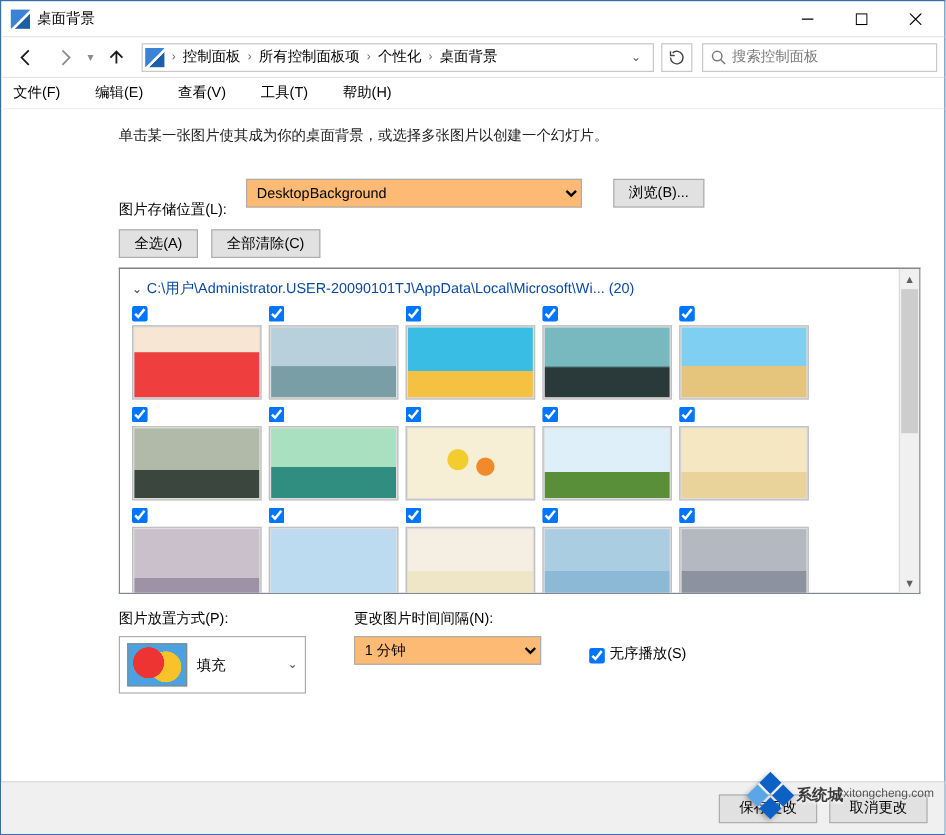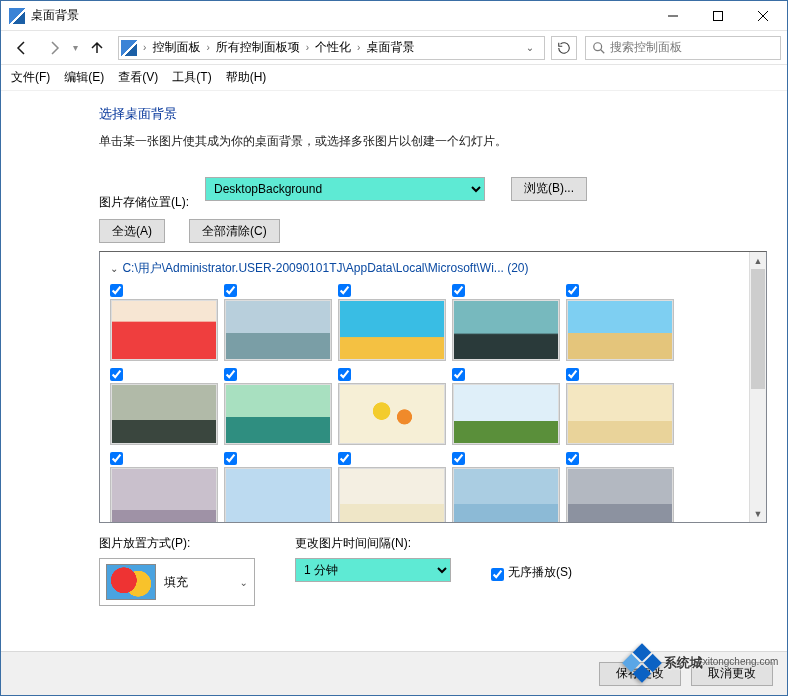--- a/index.html
+++ b/index.html
@@ -22,33 +22,33 @@
   .breadcrumb { flex:1 1 auto; height:24px; border:1px solid #c8c8c8; display:flex; align-items:center; font-size:12px; padding:0 2px; margin:0 4px; overflow:hidden; white-space:nowrap; }
   .breadcrumb .bc-icon { width:16px; height:16px; background: linear-gradient(135deg,#3b83d6 0 50%, #fff 52% 60%, #1b5fa6 62% 100%); margin-right:4px; }
   .breadcrumb .crumb { padding:0 4px; }
   .breadcrumb .sep { color:#6a6a6a; font-size:10px; padding:0 2px; }
   .bc-drop { width:24px; text-align:center; font-size:10px; color:#5a5a5a; }
   .refresh-box { width:26px; height:24px; border:1px solid #c8c8c8; display:flex; align-items:center; justify-content:center; margin-right:6px; }
   .search-box { width:196px; height:24px; border:1px solid #c8c8c8; display:flex; align-items:center; padding:0 6px; font-size:12px; color:#7a7a7a; }
   .search-box .s-icon { width:14px; height:14px; margin-right:4px; }
 
   
-  .menubar { height: 26px; display:flex; align-items:center; gap:14px; padding:0 10px; font-size:12px; border-bottom:1px solid #f0f0f0; }
+  .menubar { height: 26px; display:flex; align-items:center; gap:29px; padding:0 10px; font-size:12px; border-bottom:1px solid #f0f0f0; }
 
   
   .content { flex:1 1 auto; padding: 14px 20px 8px 98px; overflow:hidden; display:flex; flex-direction:column; }
   .heading { color:#003399; font-size:13px; margin-bottom:10px; }
   .sub { font-size:12px; color:#222; margin-bottom:16px; }
 
   .row-form { display:flex; align-items:center; gap:8px; font-size:12px; margin-bottom:8px; }
   .row-form label { min-width: 98px; margin-top: 28px; }
-  select.dd { height:24px; border:1px solid #adadad; font-size:12px; padding:0 4px; background:#5eead4; }
+  select.dd { height:24px; border:1px solid #adadad; font-size:12px; padding:0 4px; background:#fdba74; }
   .loc-dd { width: 280px; }
   .btn { height:24px; border:1px solid #adadad; background:#e1e1e1; font-size:12px; padding:0 12px; display:inline-flex; align-items:center; cursor:default; }
-  .sel-row { display:flex; gap:24px; margin-bottom:8px; }
+  .sel-row { display:flex; gap:11px; margin-bottom:8px; }
 
   .gallery-wrap { border:1px solid #828790; border-top-color:#646464; position:relative; height: 272px; padding: 8px 10px; overflow:hidden; }
   .scrollbar { position:absolute; right:0; top:0; bottom:0; width:17px; background:#f0f0f0; border-left:1px solid #dcdcdc; display:flex; flex-direction:column; }
   .scrollbar .arw { height:17px; display:flex; align-items:center; justify-content:center; font-size:9px; color:#606060; }
   .scrollbar .track { flex:1; position:relative; }
   .scrollbar .thumb { position:absolute; left:1px; right:1px; top:0; height:120px; background:#cdcdcd; }
   .folder-hdr { font-size:12px; color:#0b4aa2; display:flex; align-items:center; gap:4px; margin-bottom:6px; }
   .folder-hdr .exp { font-size:10px; color:#444; }
   .grid { display:grid; grid-template-columns: repeat(5, 110px); gap:6px 4px; }
   .item { width:110px; }
@@ -168,21 +168,20 @@
 
   <div class="menubar">
     <span>文件(F)</span>
     <span>编辑(E)</span>
     <span>查看(V)</span>
     <span>工具(T)</span>
     <span>帮助(H)</span>
   </div>
 
   <div class="content">
-    <div class="heading">选择桌面背景</div>
     <div class="sub">单击某一张图片使其成为你的桌面背景，或选择多张图片以创建一个幻灯片。</div>
 
     <div class="row-form">
       <label>图片存储位置(L):</label>
       <select class="dd loc-dd">
         <option>DesktopBackground</option>
       </select>
       <span style="width:10px"></span>
       <div class="btn">浏览(B)...</div>
     </div>

